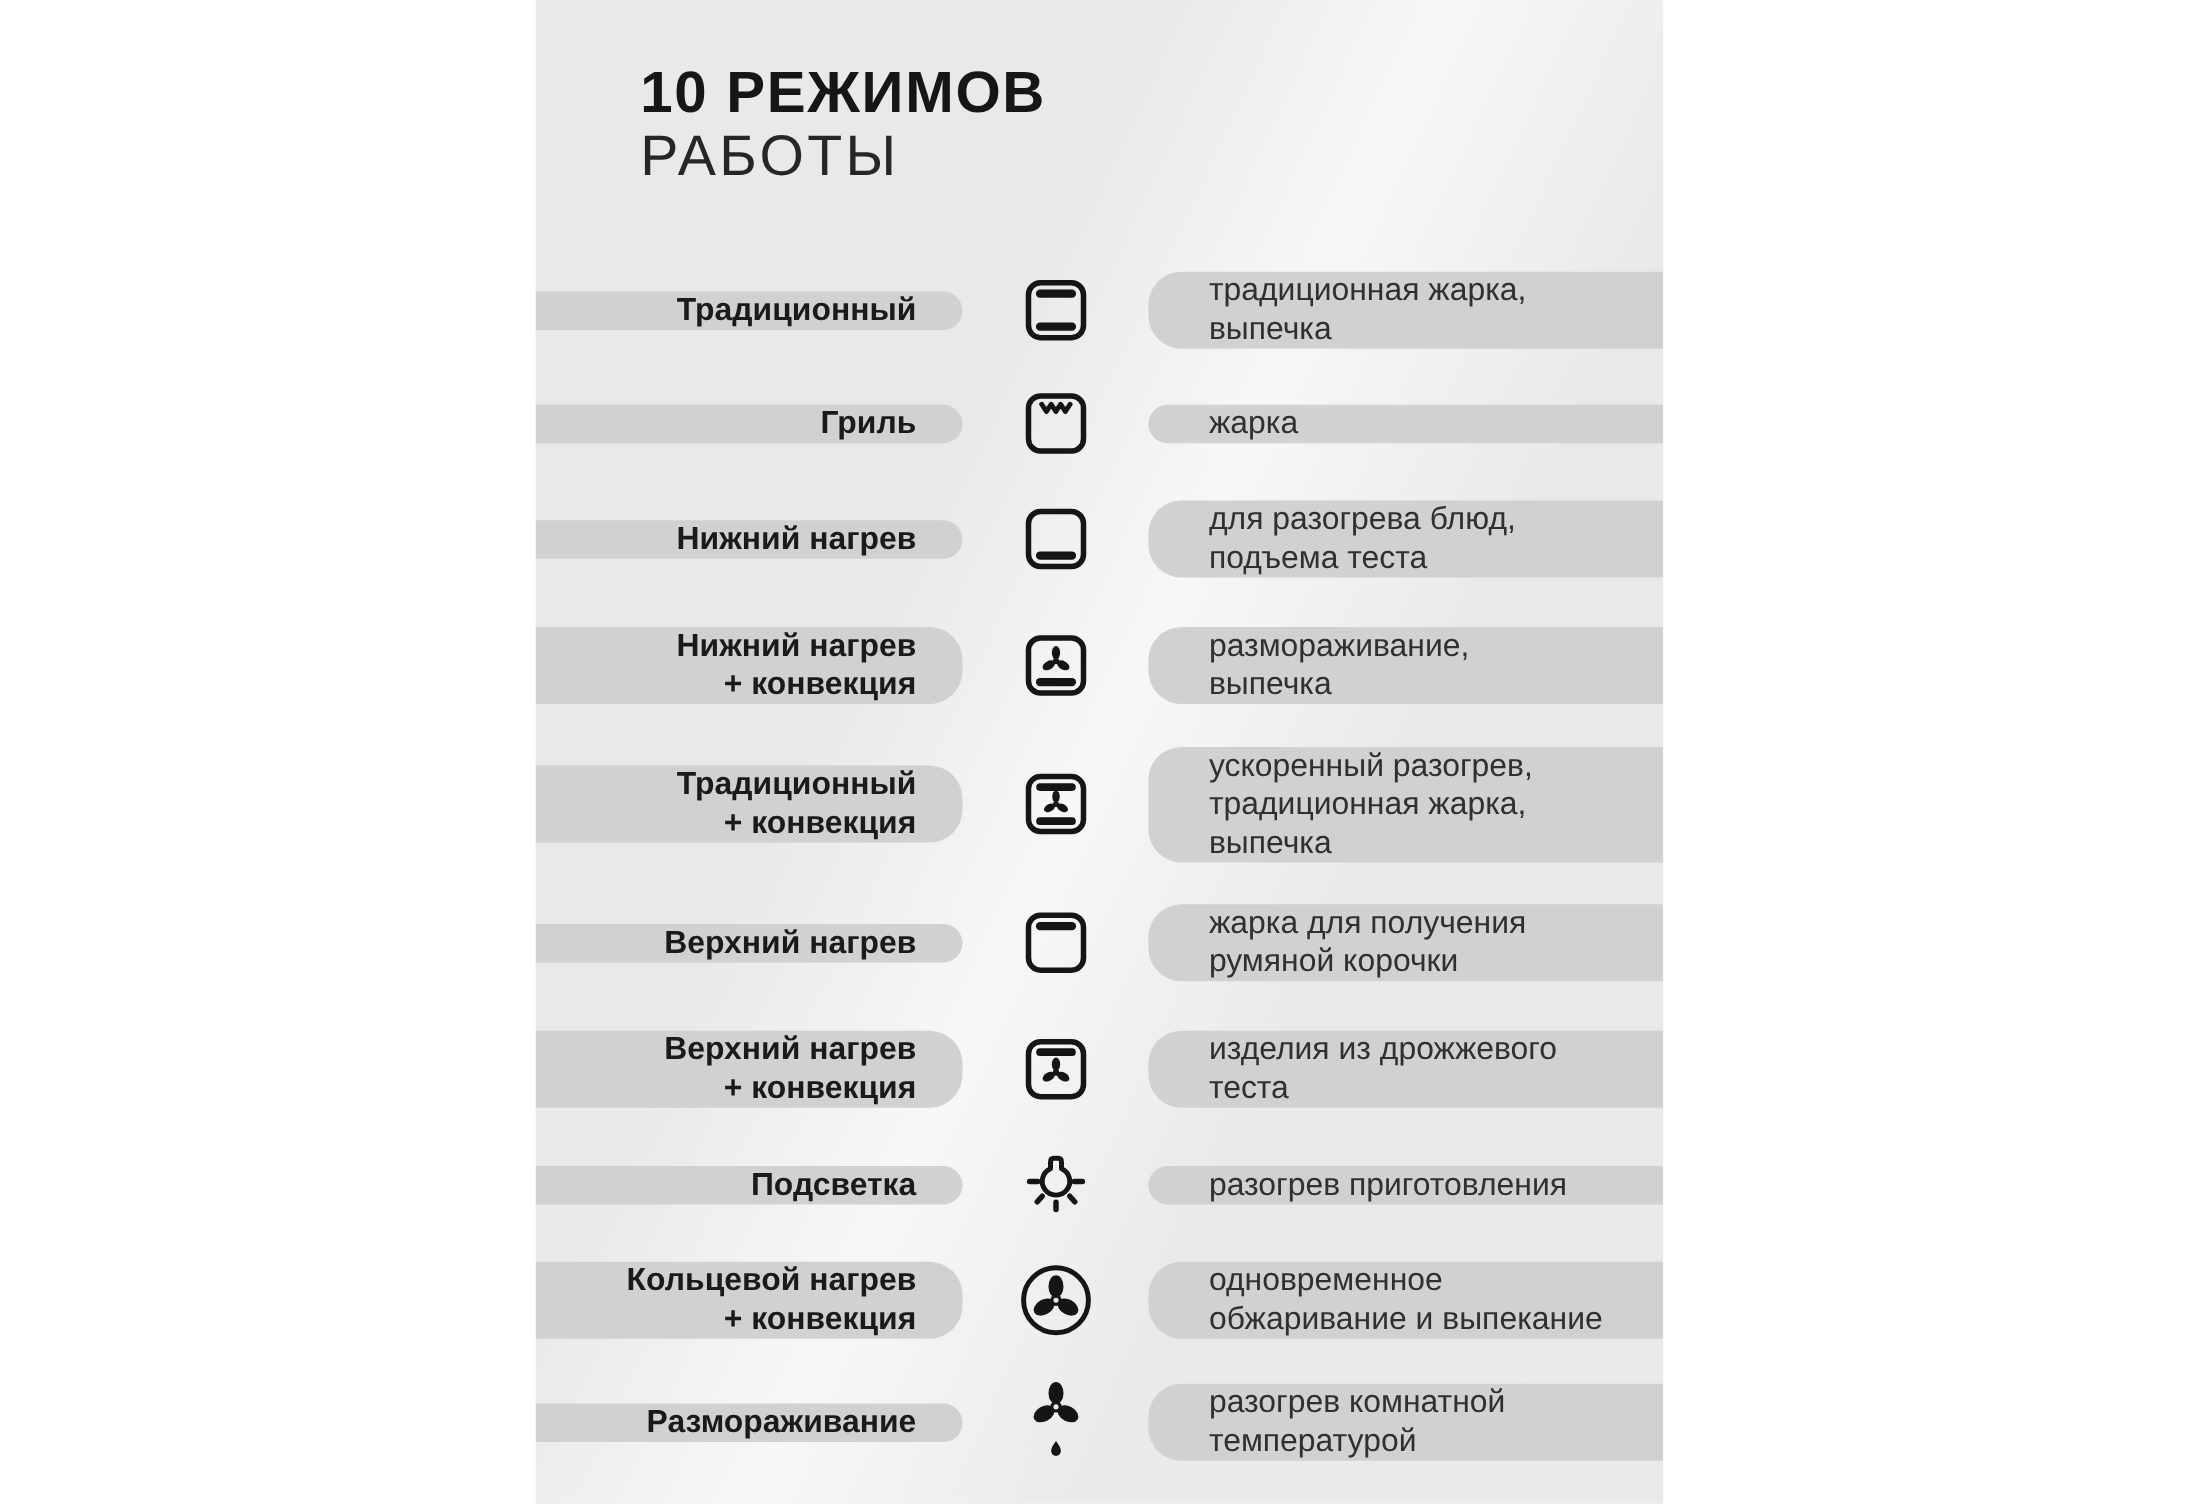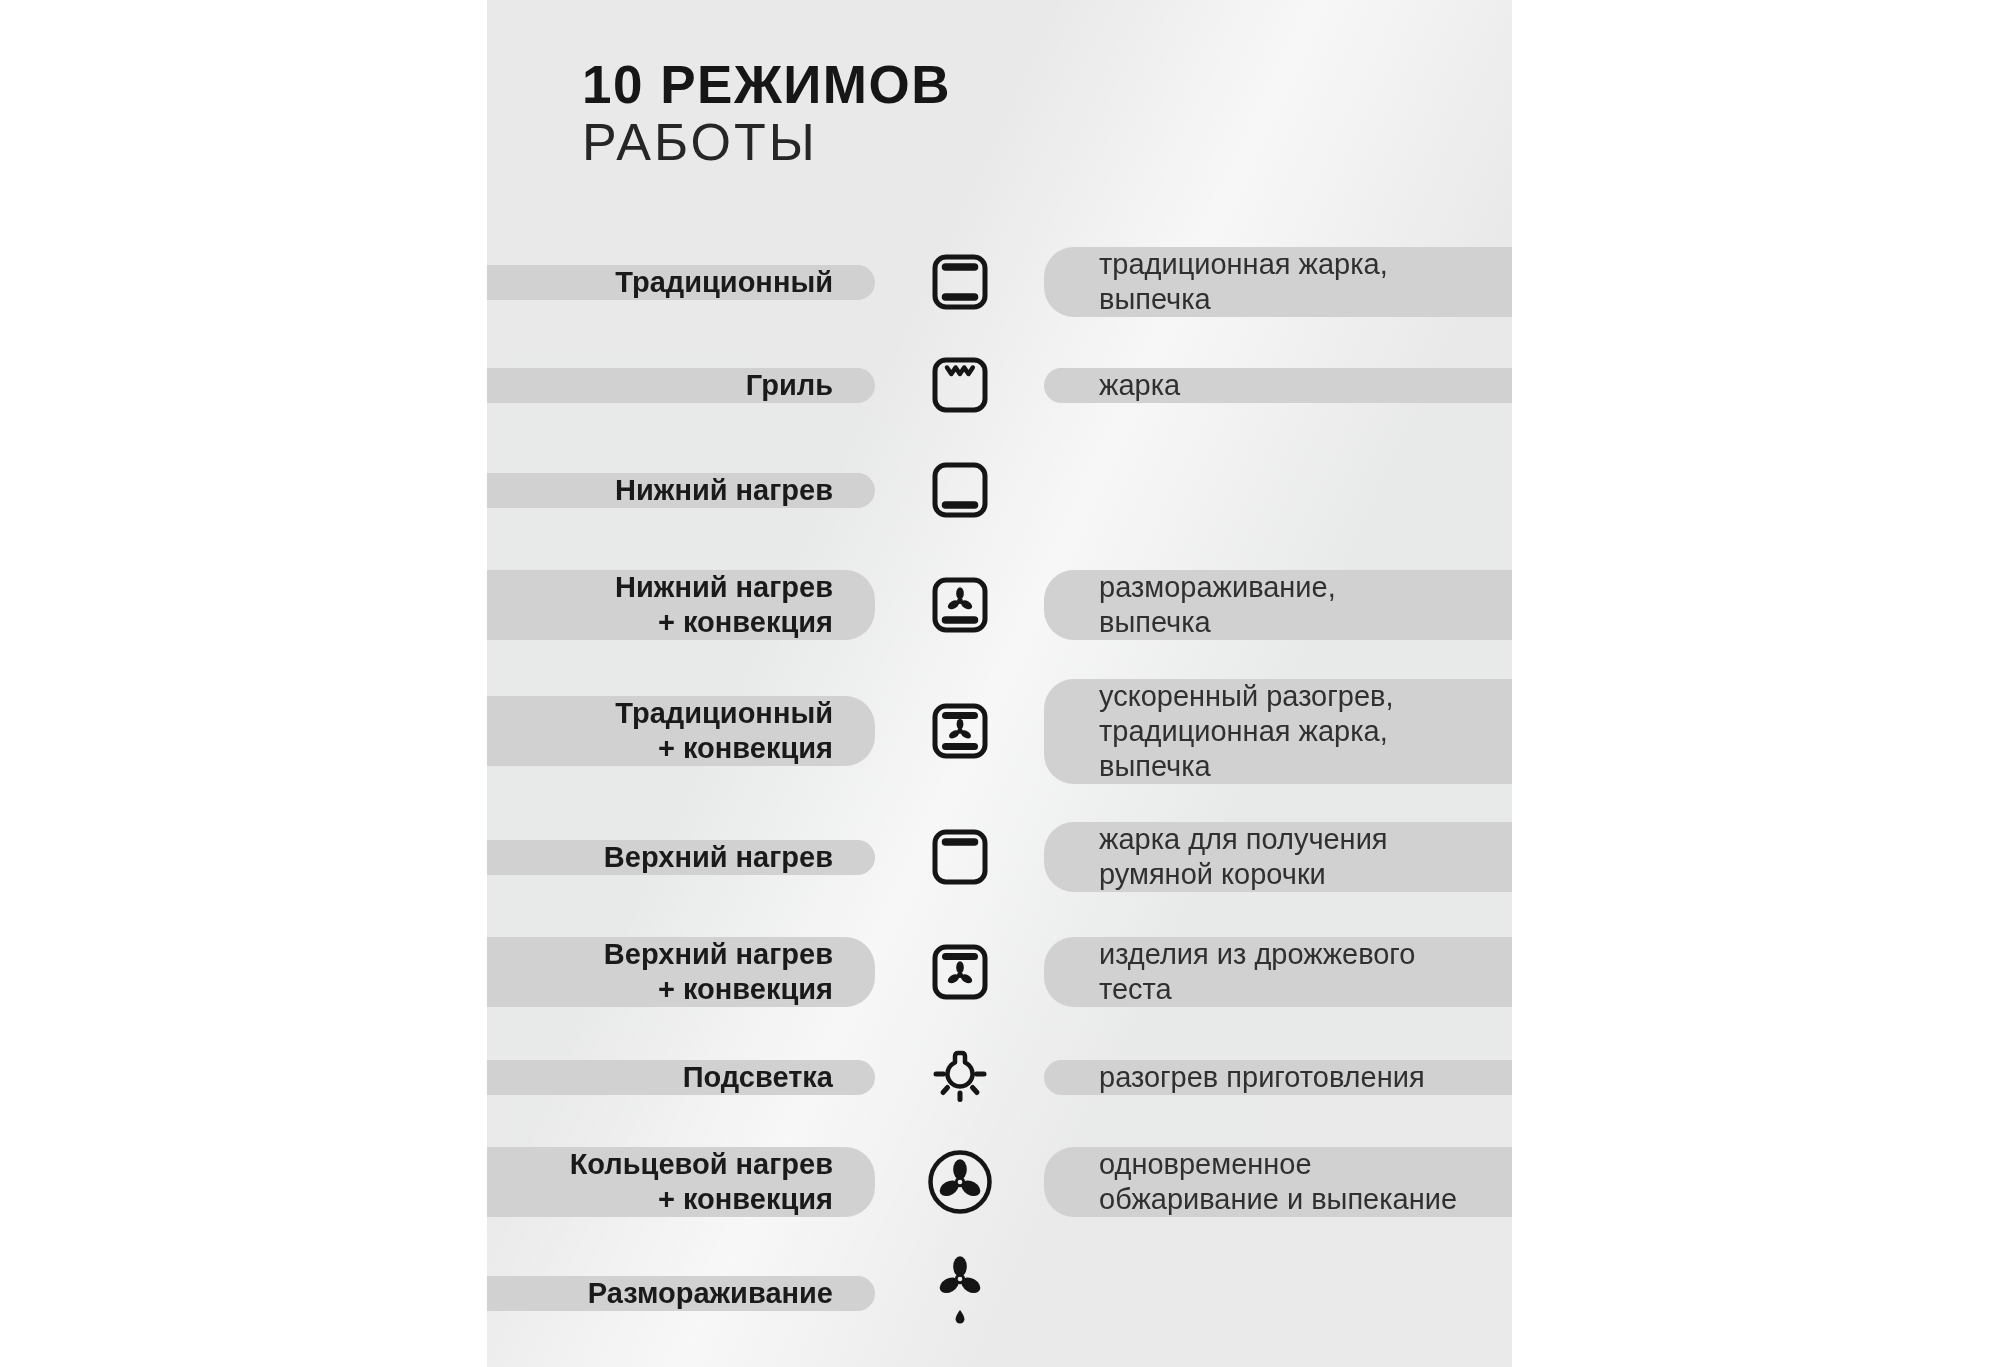--- a/index.html
+++ b/index.html
@@ -106,20 +106,24 @@
       <div class="row hB">
         <div class="pill-left">
           <span class="label">Нижний нагрев</span>
         </div>
         <div class="icon-cell">
           <svg width="58" height="58" viewBox="0 0 58 58">
             <rect x="4" y="4" width="50" height="50" rx="11" fill="none" stroke="#151515" stroke-width="5"></rect>
             <line x1="14.5" y1="44" x2="43.5" y2="44" stroke="#151515" stroke-width="7.5" stroke-linecap="round"></line>
           </svg>
         </div>
+        <div class="pill-right">
+          <span class="desc">для разогрева блюд,
+подъема теста</span>
+        </div>
       </div>
 
       <div class="row hB">
         <div class="pill-left">
           <span class="label">Нижний нагрев
 + конвекция</span>
         </div>
         <div class="icon-cell">
           <svg width="58" height="58" viewBox="0 0 58 58">
             <rect x="4" y="4" width="50" height="50" rx="11" fill="none" stroke="#151515" stroke-width="5"></rect>
@@ -253,17 +257,21 @@
             <g fill="#151515" transform="translate(29,25)">
               <ellipse cx="0" cy="-12.5" rx="6.8" ry="10.2"></ellipse>
               <ellipse cx="0" cy="-12.5" rx="6.8" ry="10.2" transform="rotate(120)"></ellipse>
               <ellipse cx="0" cy="-12.5" rx="6.8" ry="10.2" transform="rotate(240)"></ellipse>
               <circle r="5.2"></circle>
               <circle r="2.3" fill="#e9e9e9"></circle>
             </g>
             <path d="M29 56 C25.8 60.5 24.6 62.8 24.6 65.2 A4.4 4.4 0 0 0 33.4 65.2 C33.4 62.8 32.2 60.5 29 56 Z" fill="#151515"></path>
           </svg>
         </div>
+        <div class="pill-right">
+          <span class="desc">разогрев комнатной
+температурой</span>
+        </div>
       </div>
 
     </div>
   </div>
 </div>
 
 </body></html>

